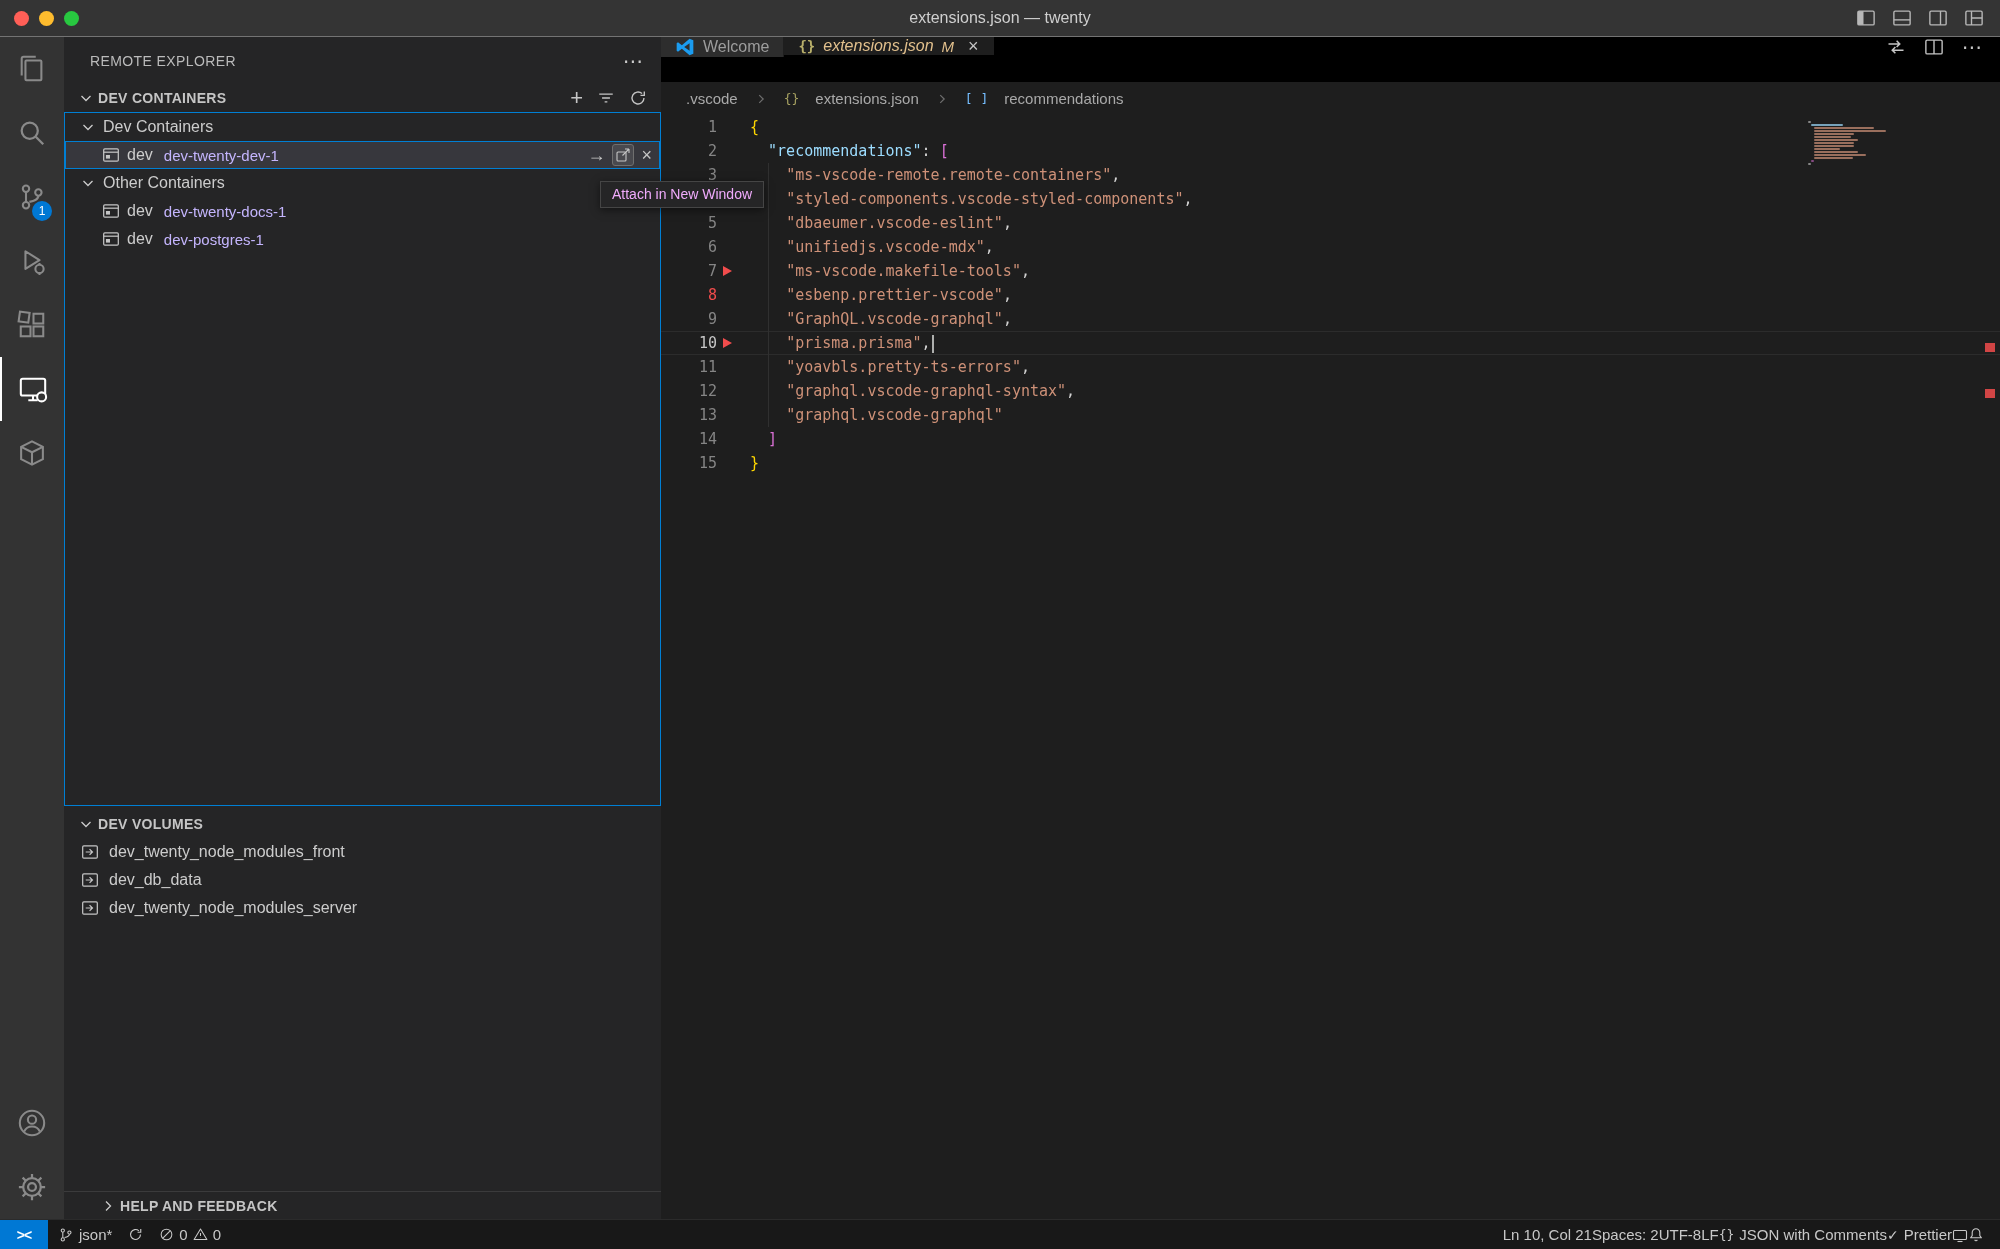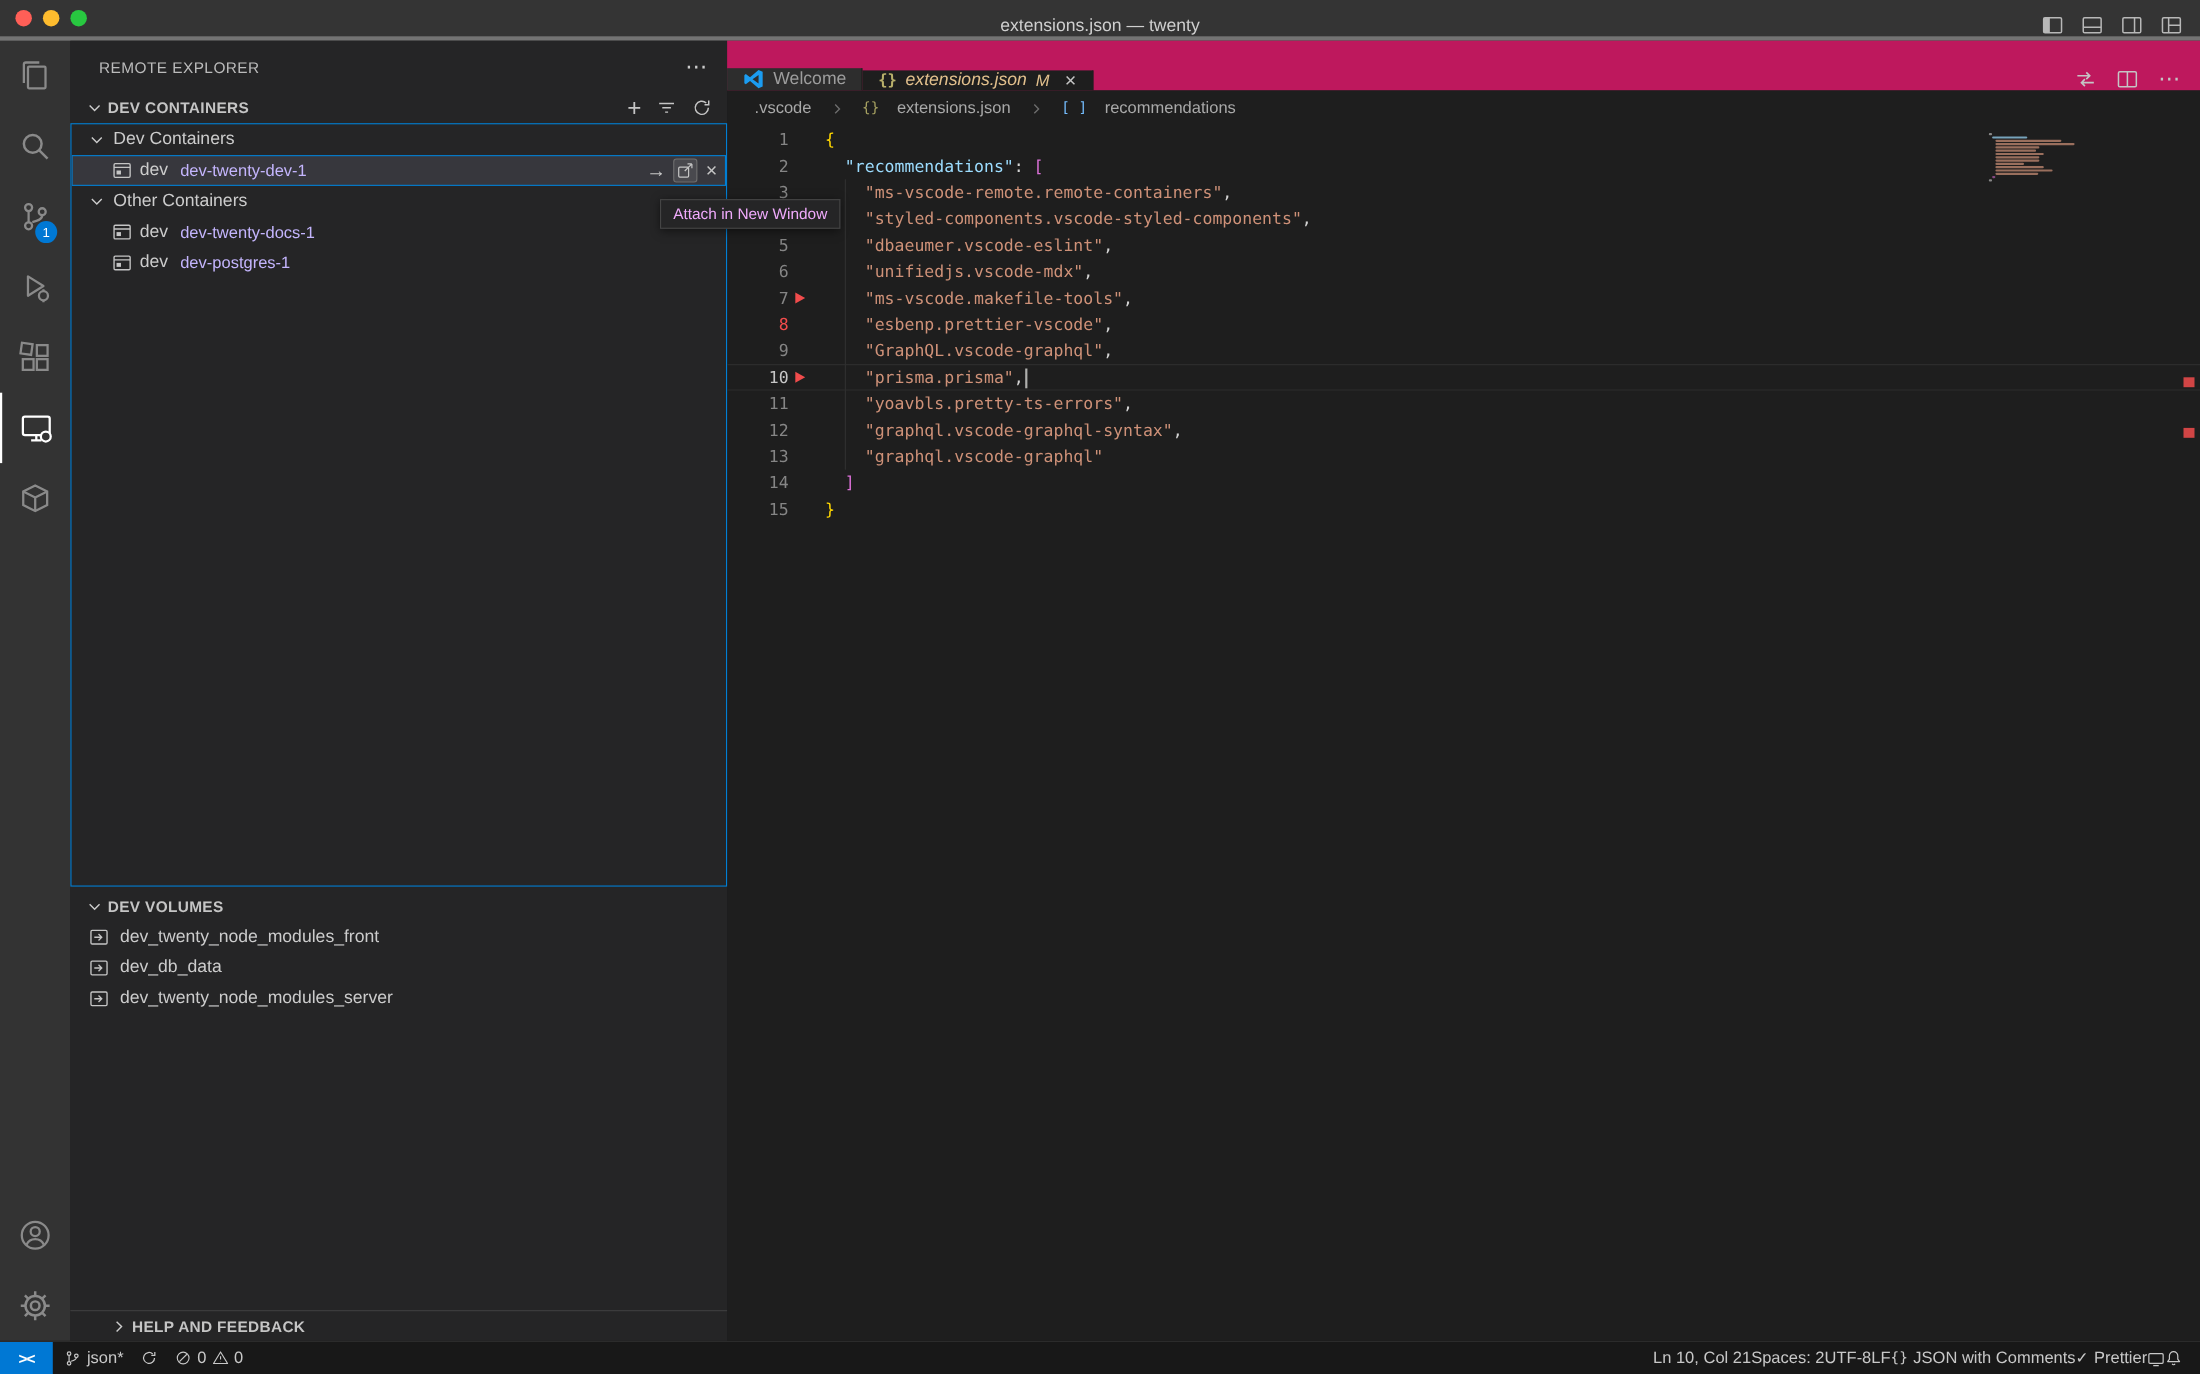--- a/index.html
+++ b/index.html
@@ -9,22 +9,22 @@
     background: #1e1e1e; color: #cccccc;
     -webkit-user-select: none;
   }
   :root {
     --accent: #007fd4; --remote-blue: #0078d4; --modified: #e2c08d; --marker-red: #f14c4c;
     --tok-b1:#ffd700; --tok-b2:#da70d6; --tok-key:#9cdcfe; --tok-str:#ce9178; --tok-pu:#d4d4d4;
   }
   .window { position: relative; width: 2000px; height: 1249px; display: flex; flex-direction: column; }
 
   
-  .titlebar { height: 37px; flex: none; background: #343434; border-bottom: 4px solid #737373;
-    display: flex; align-items: flex-end; justify-content: center; position: relative; }
+  .titlebar { height: 37px; flex: none; background: #343434; border-bottom: 1px solid #737373;
+    display: flex; align-items: center; justify-content: center; position: relative; }
   .traffic { position: absolute; left: 14px; top: 0; height: 100%; display: flex; align-items: center; gap: 10px; }
   .tl { width: 15px; height: 15px; border-radius: 50%; }
   .tl.red { background: #ff5f57; } .tl.yellow { background: #febc2e; } .tl.green { background: #28c840; }
   .win-title { font-size: 16px; color: #cfcfcf; }
   .tb-icons { position: absolute; right: 16px; display: flex; gap: 16px; align-items: center; color: #b8b8b8; }
   .tb-icons svg { display: block; }
 
   
   .main { flex: 1; display: flex; min-height: 0; }
 
@@ -65,21 +65,21 @@
   .vol-row { height: 28px; flex: none; display: flex; align-items: center; gap: 10px; padding-left: 17px; font-size: 16px; color: #cccccc; cursor: pointer; }
   .sb-spacer { flex: 1; }
   .help-header { border-top: 1px solid rgba(128,128,128,.25); padding-left: 36px; }
 
   
   .tooltip { position: absolute; left: 600px; top: 181px; z-index: 50; background: #252526; border: 1px solid #454545;
     color: #f0abfc; font-size: 14px; padding: 4px 11px 5px; white-space: nowrap; box-shadow: 0 2px 8px rgba(0,0,0,.5); }
 
   
   .editor { flex: 1; display: flex; flex-direction: column; min-width: 0; background: #1e1e1e; }
-  .tabbar { height: 45px; flex: none; background: #be185d; display: flex; align-items: flex-end; position: relative; }
+  .tabbar { height: 45px; flex: none; background: #000000; display: flex; align-items: flex-start; position: relative; }
   .tab { display: flex; align-items: center; gap: 8px; padding: 0 14px; font-size: 16px; border-right: 1px solid #1e1e1e; cursor: pointer; }
   .tab.inactive { background: #2d2d2d; color: #9d9d9d; }
   .tab.active { background: #1e1e1e; color: #cccccc; }
   .tab .json-glyph { color: #b9b06b; font-size: 14px; font-weight: 700; font-family: "DejaVu Sans Mono", monospace; }
   .tab-label.mod { color: var(--modified); font-style: italic; }
   .git-badge { color: var(--modified); font-style: italic; font-size: 15px; }
   .tab-close { color: #c5c5c5; font-size: 18px; margin-left: 6px; line-height: 1; cursor: pointer; }
   .tab-actions { margin-left: auto; display: flex; align-items: center; gap: 18px; padding-right: 18px; color: #c5c5c5; }
   .tab-actions .more { font-size: 20px; line-height: 1; cursor: pointer; }
   .tab-actions svg { display: block; cursor: pointer; }

